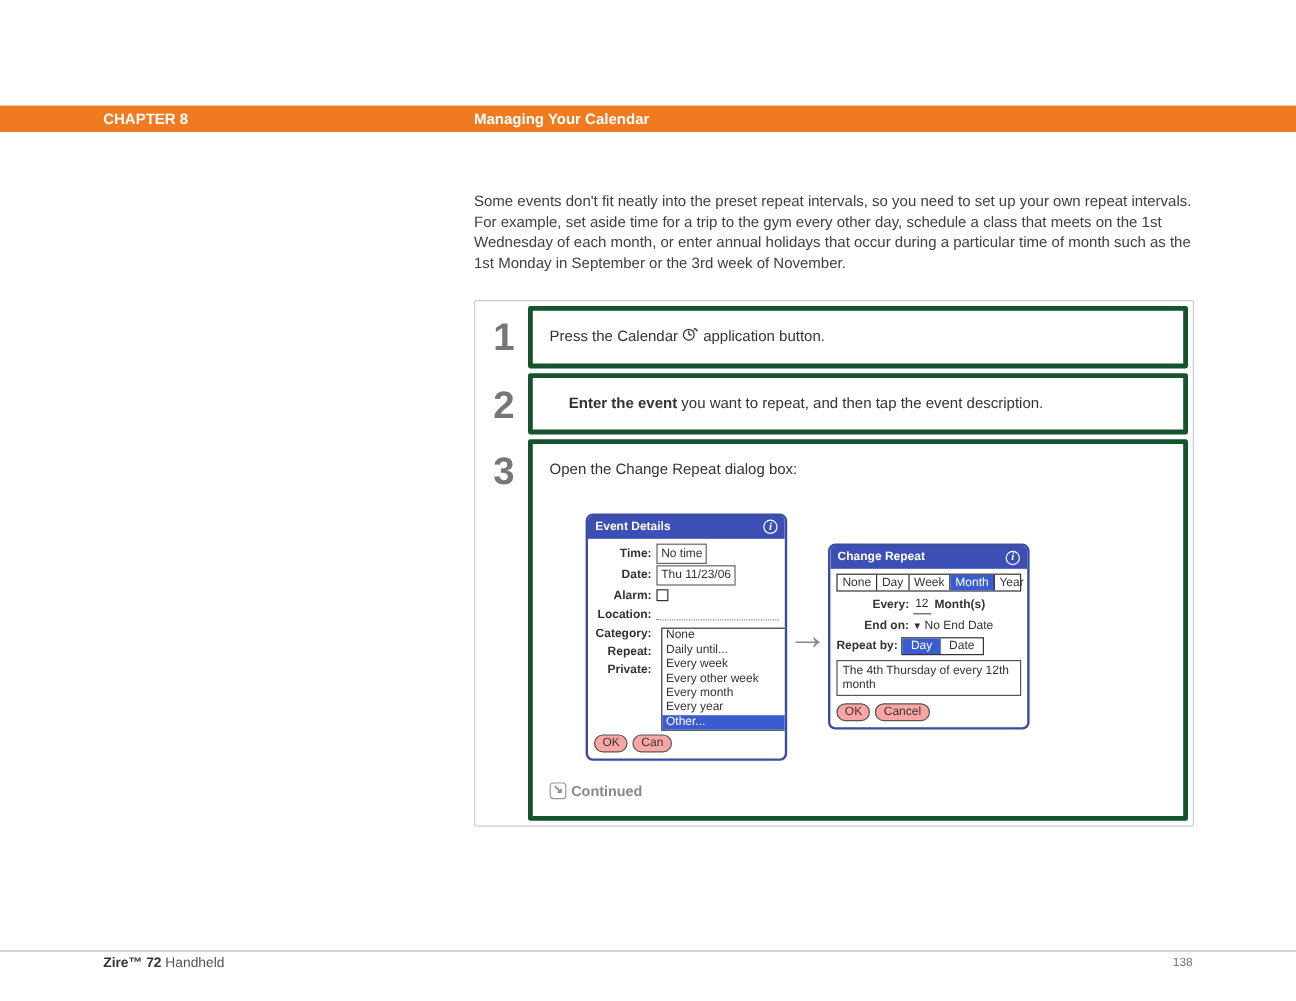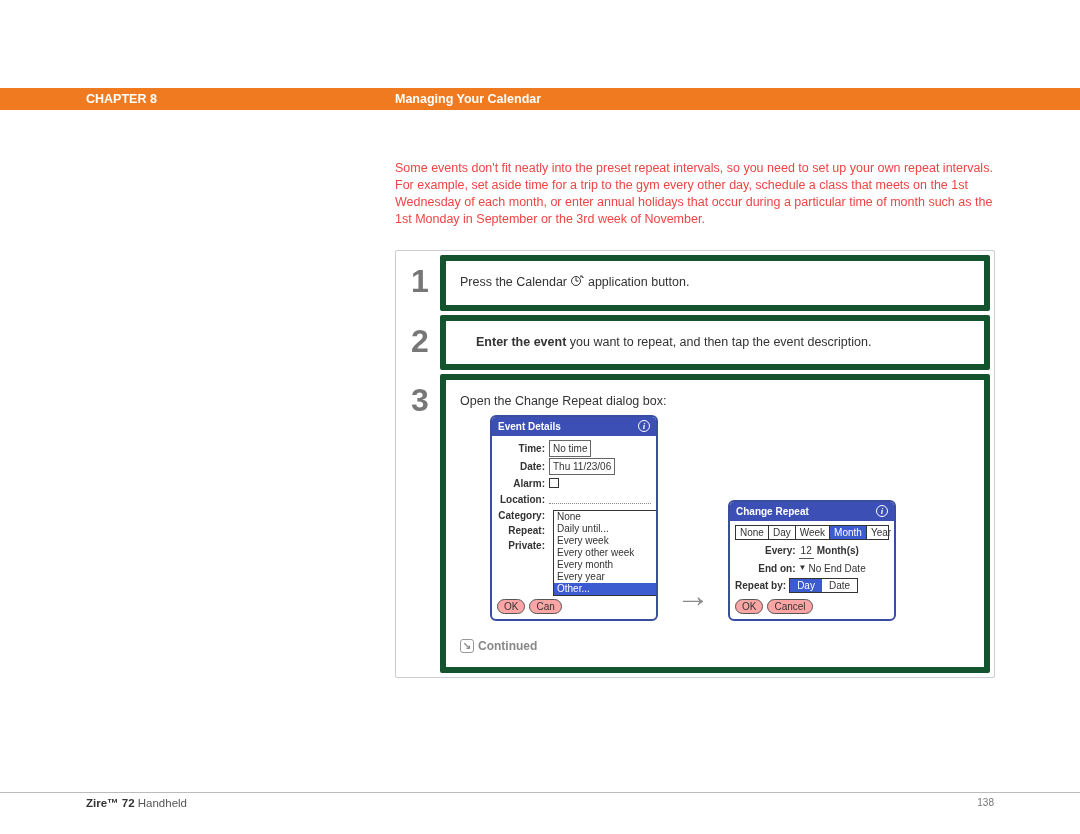--- a/index.html
+++ b/index.html
@@ -3,31 +3,31 @@
 <meta charset="utf-8">
 <style>
   * { box-sizing: border-box; margin: 0; padding: 0; }
   html, body { width: 1080px; height: 834px; background: #fff; font-family: Arial, Helvetica, sans-serif; color: #333; }
   .page { position: relative; width: 864px; height: 834px; }
   .top-bar { position: absolute; top: 88px; left: 0; width: 1080px; height: 22px; background: #f07a1f; display: flex; align-items: center; color: #fff; font-size: 12.5px; font-weight: bold; }
   .top-bar .chapter { position: absolute; left: 86px; }
   .top-bar .section { position: absolute; left: 395px; }
   .content { position: absolute; top: 160px; left: 395px; width: 600px; }
   .heading { color: #f07a1f; font-size: 19px; font-weight: bold; margin-bottom: 8px; letter-spacing: -0.2px; }
-  .intro { font-size: 12.5px; line-height: 1.35; color: #ef4444; margin-bottom: 22px; }
+  .intro { font-size: 12.5px; line-height: 1.35; color: #404040; margin-bottom: 22px; }
   .steps { border: 1px solid #ccc; border-radius: 2px; padding: 4px; }
   .step-row { display: flex; align-items: stretch; margin-bottom: 4px; }
   .step-row:last-child { margin-bottom: 0; }
   .step-num { width: 40px; font-size: 32px; font-weight: bold; color: #777; text-align: center; padding-top: 8px; }
-  .step-box { flex: 1; border: 6px solid #14532d; border-radius: 2px; padding: 12px 14px; font-size: 12.5px; line-height: 1.5; }
+  .step-box { flex: 1; border: 4px solid #14532d; border-radius: 2px; padding: 12px 14px; font-size: 12.5px; line-height: 1.5; }
   .step-box .bold { font-weight: bold; padding-left: 16px; }
   .calendar-icon { display: inline-block; vertical-align: -2px; }
   .sub-list { margin-top: 8px; }
   .sub-list div { margin-bottom: 6px; }
-  .screens { display: flex; align-items: flex-end; gap: 18px; margin-top: 4px; margin-left: 30px; }
+  .screens { display: flex; align-items: center; margin-top: 27px; margin-left: 30px; }
   .palm-screen { width: 168px; border: 2px solid #3a4ea0; border-radius: 6px; background: #fff; font-family: Verdana, Arial, sans-serif; font-size: 10px; overflow: hidden; }
   .palm-title { background: #3b4fb5; color: #fff; font-weight: bold; padding: 2px 6px; display: flex; justify-content: space-between; align-items: center; font-size: 10px; }
   .palm-title .info { width: 12px; height: 12px; border: 1px solid #fff; border-radius: 50%; display: flex; align-items: center; justify-content: center; font-style: italic; font-size: 9px; font-family: Georgia, serif; }
   .palm-body { padding: 4px 5px 5px 5px; }
   .field-row { display: flex; align-items: center; margin-bottom: 1px; font-size: 10px; }
   .field-label { width: 52px; text-align: right; font-weight: bold; padding-right: 4px; font-size: 10px; }
   .field-val { border: 1px solid #666; padding: 0 3px; font-size: 10px; background: #fff; }
   .field-checkbox { width: 10px; height: 10px; border: 1px solid #333; }
   .dotted { border-bottom: 1px dotted #888; flex: 1; height: 10px; }
   .dropdown-box { margin-left: 56px; margin-top: -2px; border: 1px solid #333; width: 104px; font-size: 10px; background: #fff; position: relative; }
@@ -172,20 +172,21 @@
                   <span style="font-size:8px;">▼</span>
                   <span style="padding-left:2px;">No End Date</span>
                 </div>
                 <div class="cr-row">
                   <span class="cr-label" style="width:auto;">Repeat by:</span>
                   <span class="seg-row">
                     <div class="active">Day</div>
                     <div>Date</div>
                   </span>
                 </div>
+                <div class="result-box">The 4th Thursday of every 12th month</div>
                 <div class="palm-buttons" style="margin-top:6px;">
                   <span class="palm-btn">OK</span>
                   <span class="palm-btn">Cancel</span>
                 </div>
               </div>
             </div>
           </div>
 
           <div class="continued">
             <span class="continued-arrow">↘</span>

